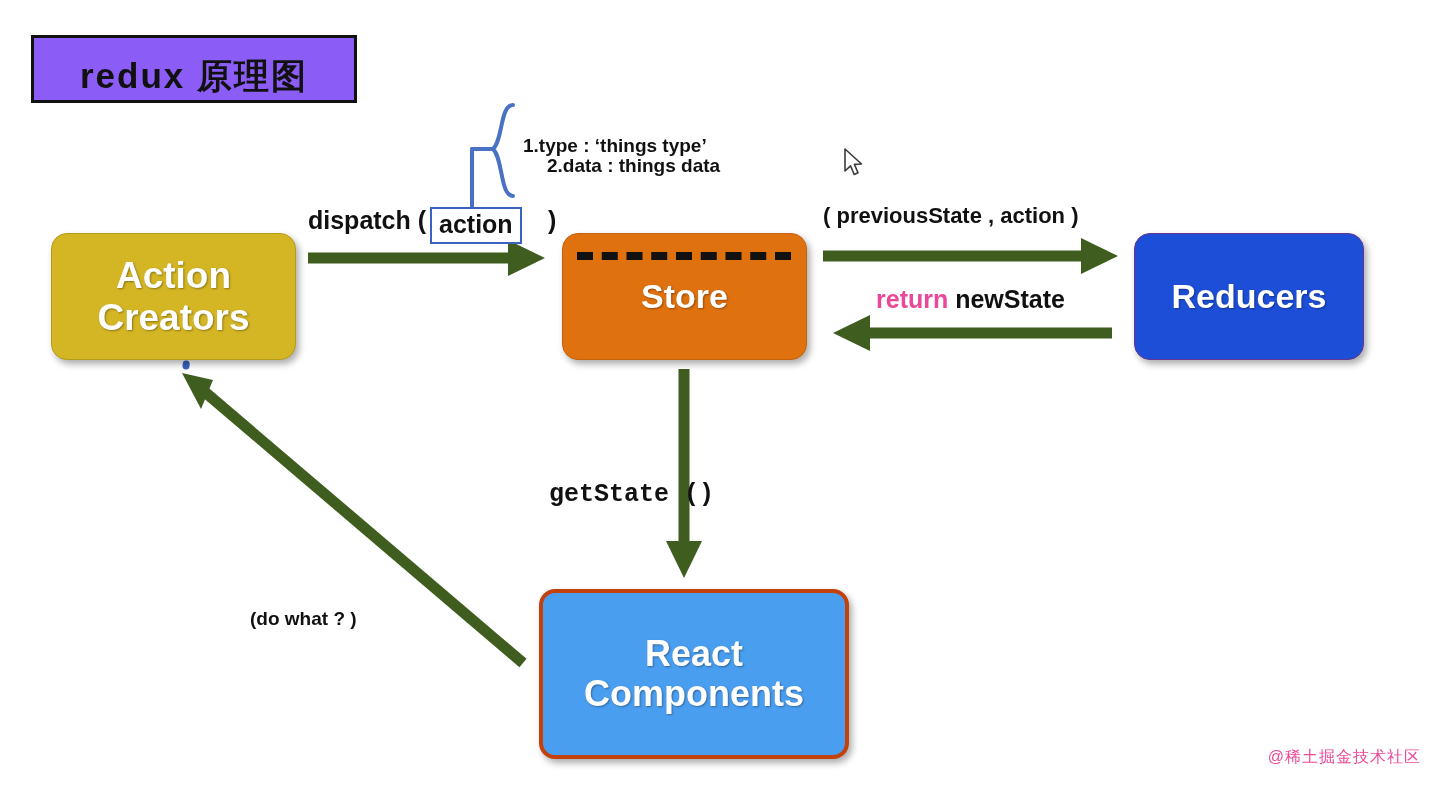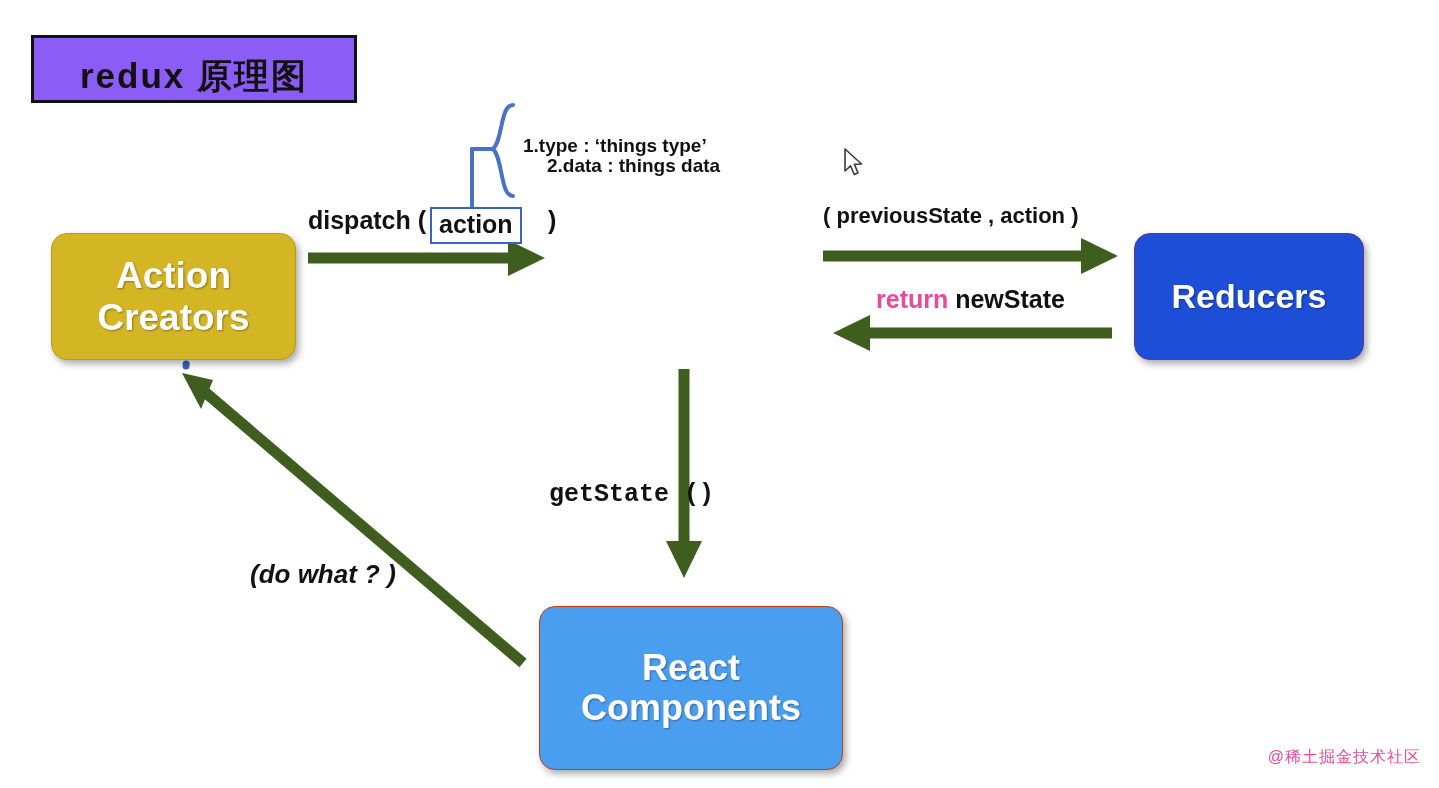--- a/index.html
+++ b/index.html
@@ -67,23 +67,22 @@
   }
   #node-reducers {
     left: 1134px; top: 233px; width: 228px; height: 125px;
     background: #1d4ed8;
     border: 1px solid #69348e;
     font-size: 34px;
   }
   #node-react-components {
     left: 539px; top: 589px; width: 302px; height: 162px;
     background: #4a9ef0;
-    border: 1px solid #c2410c;
+    border: 4px solid #c2410c;
     font-size: 36px;
-    margin-top: 17px;
   }
   .node-line { display: block; }
 
   
   #store-dash {
     position: absolute;
     left: 14px;
     top: 18px;
     width: 214px;
     height: 0;
@@ -102,21 +101,21 @@
   .label {
     position: absolute;
     color: #111111;
     white-space: nowrap;
     font-family: "Liberation Sans", sans-serif;
   }
   #label-dispatch  { left: 308px; top: 206px; font-size: 25px; font-weight: 600; }
   #label-prevstate { left: 823px; top: 203px; font-size: 22px; font-weight: 600; }
   #label-newstate  { left: 876px; top: 285px; font-size: 25px; font-weight: 700; }
   #label-getstate  { left: 549px; top: 480px; font-size: 25px; font-weight: 600; font-family: Liberation Mono, monospace; }
-  #label-dowhat    { left: 250px; top: 559px; font-size: 26px; font-weight: 600; font-style: italic; }
+  #label-dowhat    { left: 250px; top: 608px; font-size: 19px; font-weight: 600; }
   .kw-blue { color: #ec4899; }
 
   #label-brace-1 { left: 523px; top: 108px; font-size: 19px; font-weight: 700; margin-top: 27px; }
   #label-brace-2 { left: 523px; top: 155px; font-size: 19px; font-weight: 700; margin-left: 24px; }
 
   
   #action-token {
     position: absolute;
     left: 430px;
     top: 207px;
@@ -194,20 +193,24 @@
     <g>
       <path d="M 186,366 C 190,318 238,276 296,254" fill="none" stroke="#3a63c0" stroke-width="7" stroke-linecap="round" stroke-dasharray="2 13"></path>
     </g>
   </svg>
 
   <div class="node" id="node-action-creators">
     <span class="node-line">Action</span>
     <span class="node-line">Creators</span>
   </div>
 
+  <div class="node" id="node-store">
+    <div id="store-dash"></div>
+    <span class="node-line">Store</span>
+  </div>
 
   <div class="node" id="node-reducers">
     <span class="node-line">Reducers</span>
   </div>
 
   <div class="node" id="node-react-components">
     <span class="node-line">React</span>
     <span class="node-line">Components</span>
   </div>
 

